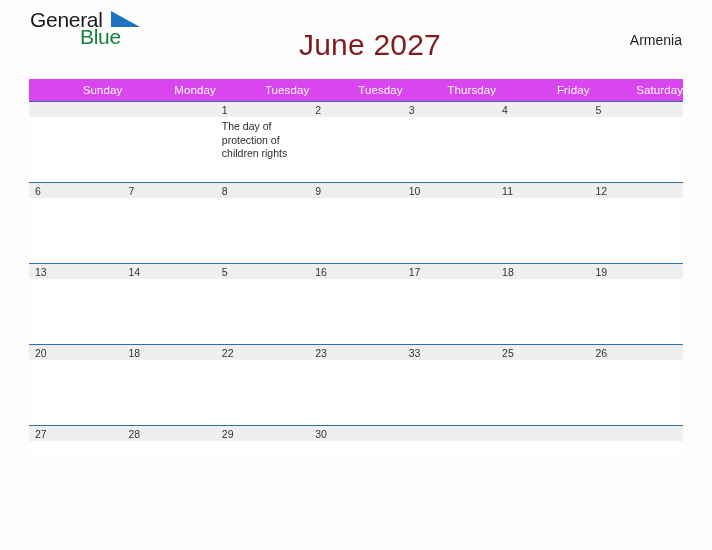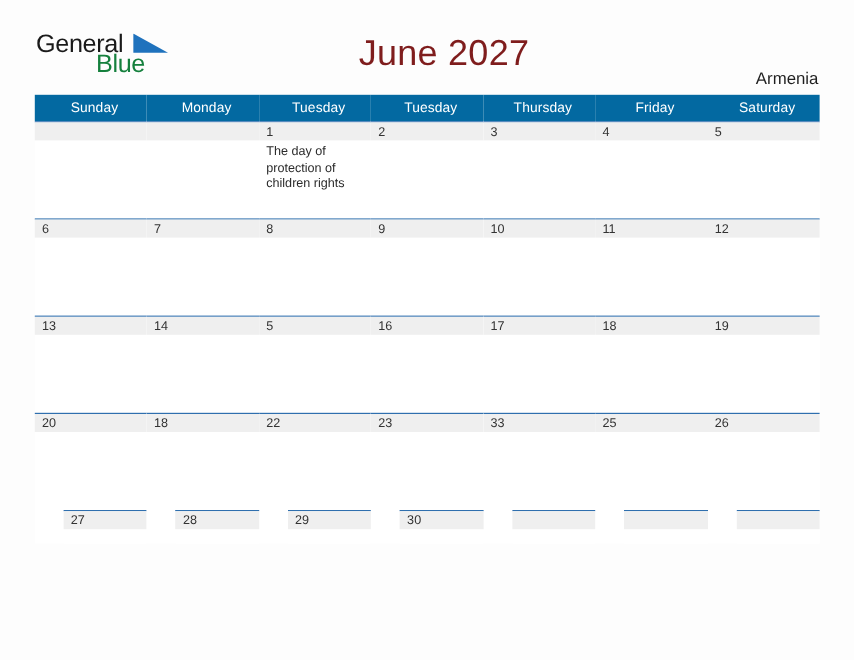--- a/index.html
+++ b/index.html
@@ -26,21 +26,21 @@
   
   .topbar {
     position: relative;
     height: 58px;
     padding: 0;
   }
 
   .logo {
     position: absolute;
     left: 30px;
-    top: 26px;
+    top: 9px;
     width: 150px;
     height: 44px;
     line-height: 1;
     user-select: none;
   }
   .logo-general {
     position: absolute;
     left: 0;
     top: 0;
     font-size: 21px;
@@ -76,41 +76,41 @@
     font-weight: normal;
     margin: 0;
     letter-spacing: 0.2px;
     font-family: "Liberation Sans", sans-serif;
     padding-left: 28px;
   }
 
   .region {
     position: absolute;
     right: 30px;
-    top: 57px;
+    top: 32px;
     font-size: 14px;
     color: #1f1f1f;
   }
 
   
   .calendar {
     position: absolute;
     left: 29px;
     top: 79px;
     width: 654px;
     border-collapse: collapse;
     table-layout: fixed;
   }
 
   .calendar th {
-    background: #0369a1;
+    background: #d946ef;
     color: #ffffff;
     font-size: 11.5px;
     font-weight: normal;
-    text-align: center;
+    text-align: right;
     padding: 5px 0 5px 6px;
     height: 17px;
     box-sizing: border-box;
     border: none;
     letter-spacing: 0.1px;
   }
 
   .calendar td {
     vertical-align: top;
     padding: 0;
@@ -120,21 +120,20 @@
 
   .daycell {
     position: relative;
     height: 81px;
     box-sizing: border-box;
     border-top: 1px solid #2f6fae;
     background: #ffffff;
   }
   tr.week-last .daycell {
     height: 28px;
-    margin-left: 24px;
   }
 
   .daynum-band {
     height: 15px;
     background: #efefef;
     box-sizing: border-box;
     padding: 1px 0 0 6px;
     font-size: 10.5px;
     color: #333333;
     line-height: 14px;

